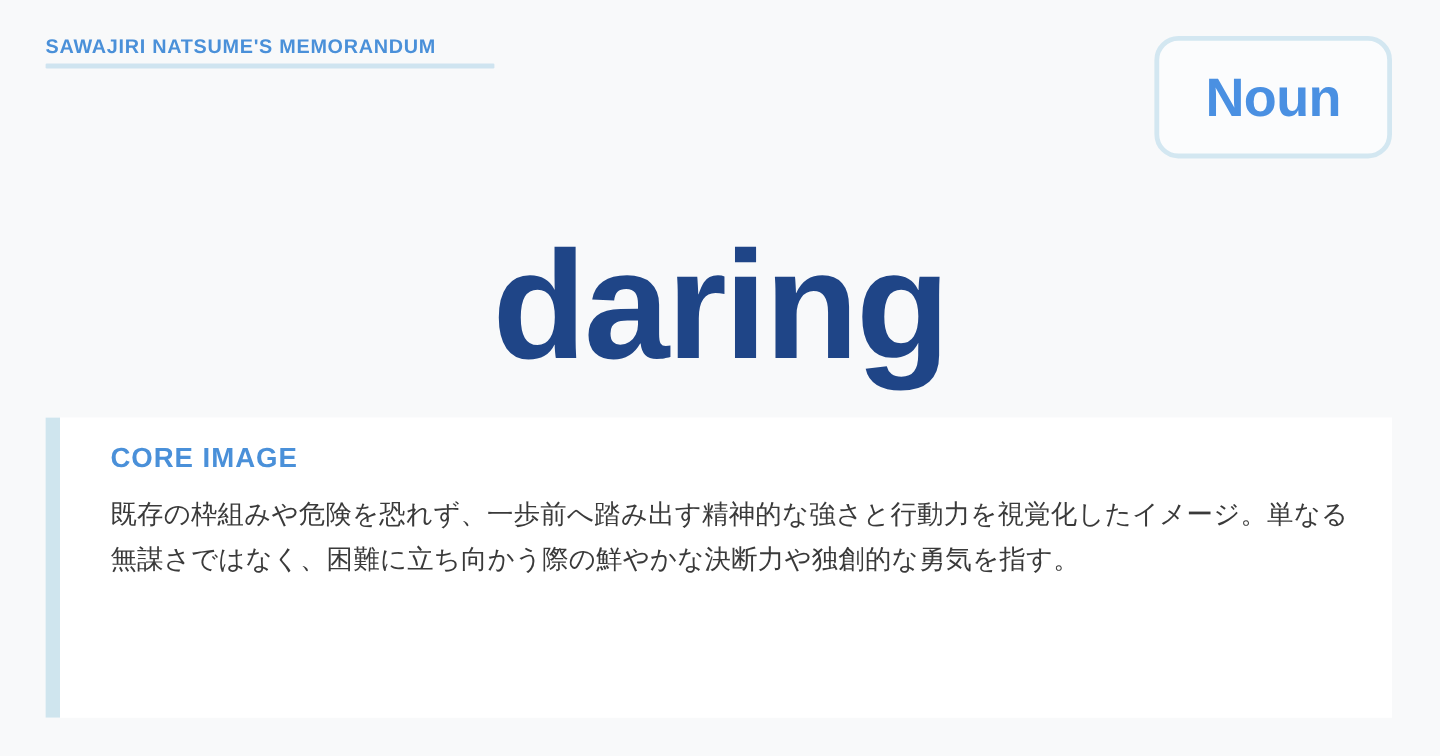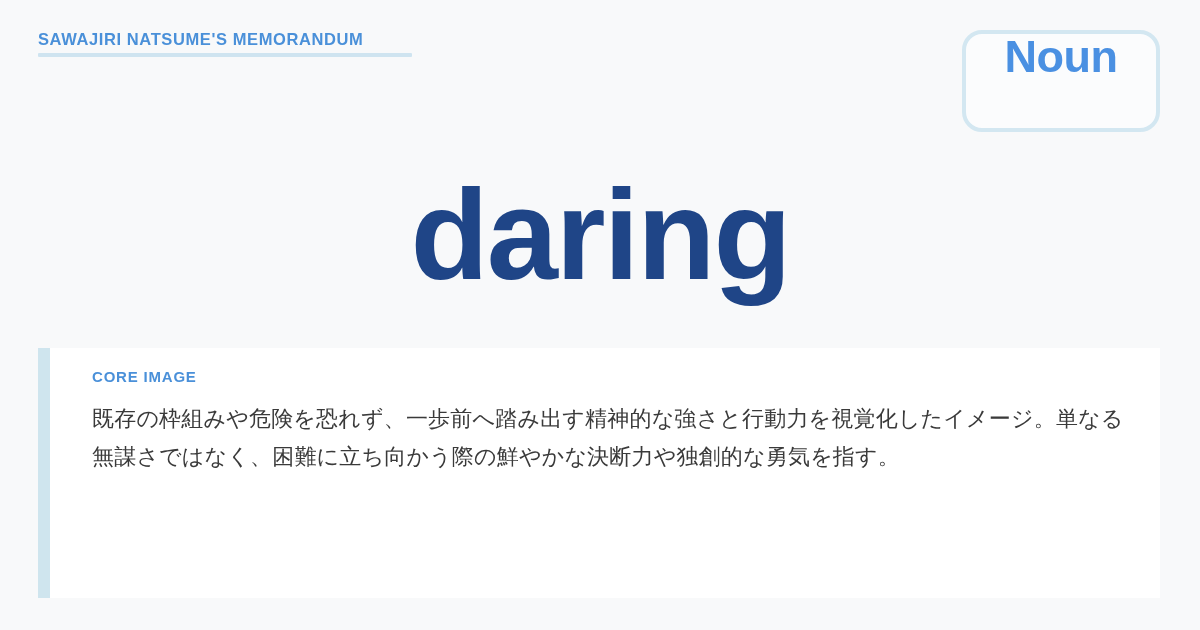--- a/index.html
+++ b/index.html
@@ -50,21 +50,21 @@
     position: absolute;
     left: 962px;
     top: 30px;
     width: 198px;
     height: 102px;
     box-sizing: border-box;
     border: 4px solid #d3e7f1;
     border-radius: 20px;
     background: #fbfcfd;
     display: flex;
-    align-items: flex-start;
+    align-items: center;
     justify-content: center;
   }
   .pos-badge-label {
     font-size: 45px;
     font-weight: bold;
     color: #4a90e2;
     line-height: 1;
     letter-spacing: -0.5px;
   }
 
@@ -75,20 +75,21 @@
     top: 168px;
     width: 1200px;
     text-align: center;
   }
   .headword {
     font-size: 128px;
     font-weight: bold;
     color: #1f4587;
     line-height: 1.05;
     letter-spacing: -2px;
+    margin-top: 20px;
   }
 
   
   .core-card {
     position: absolute;
     left: 38px;
     top: 348px;
     width: 1122px;
     height: 250px;
     display: flex;
@@ -99,21 +100,21 @@
     flex: 0 0 12px;
     background: #cfe5ee;
   }
   .core-card-body {
     flex: 1 1 auto;
     background: #ffffff;
     padding: 20px 28px 0 42px;
     box-sizing: border-box;
   }
   .core-label {
-    font-size: 15px;
+    font-size: 23px;
     font-weight: bold;
     color: #4a90d9;
     letter-spacing: 0.8px;
     line-height: 1.2;
     margin-bottom: 14px;
   }
   .core-text {
     font-size: 22px;
     color: #3a3a3a;
     line-height: 1.72;

